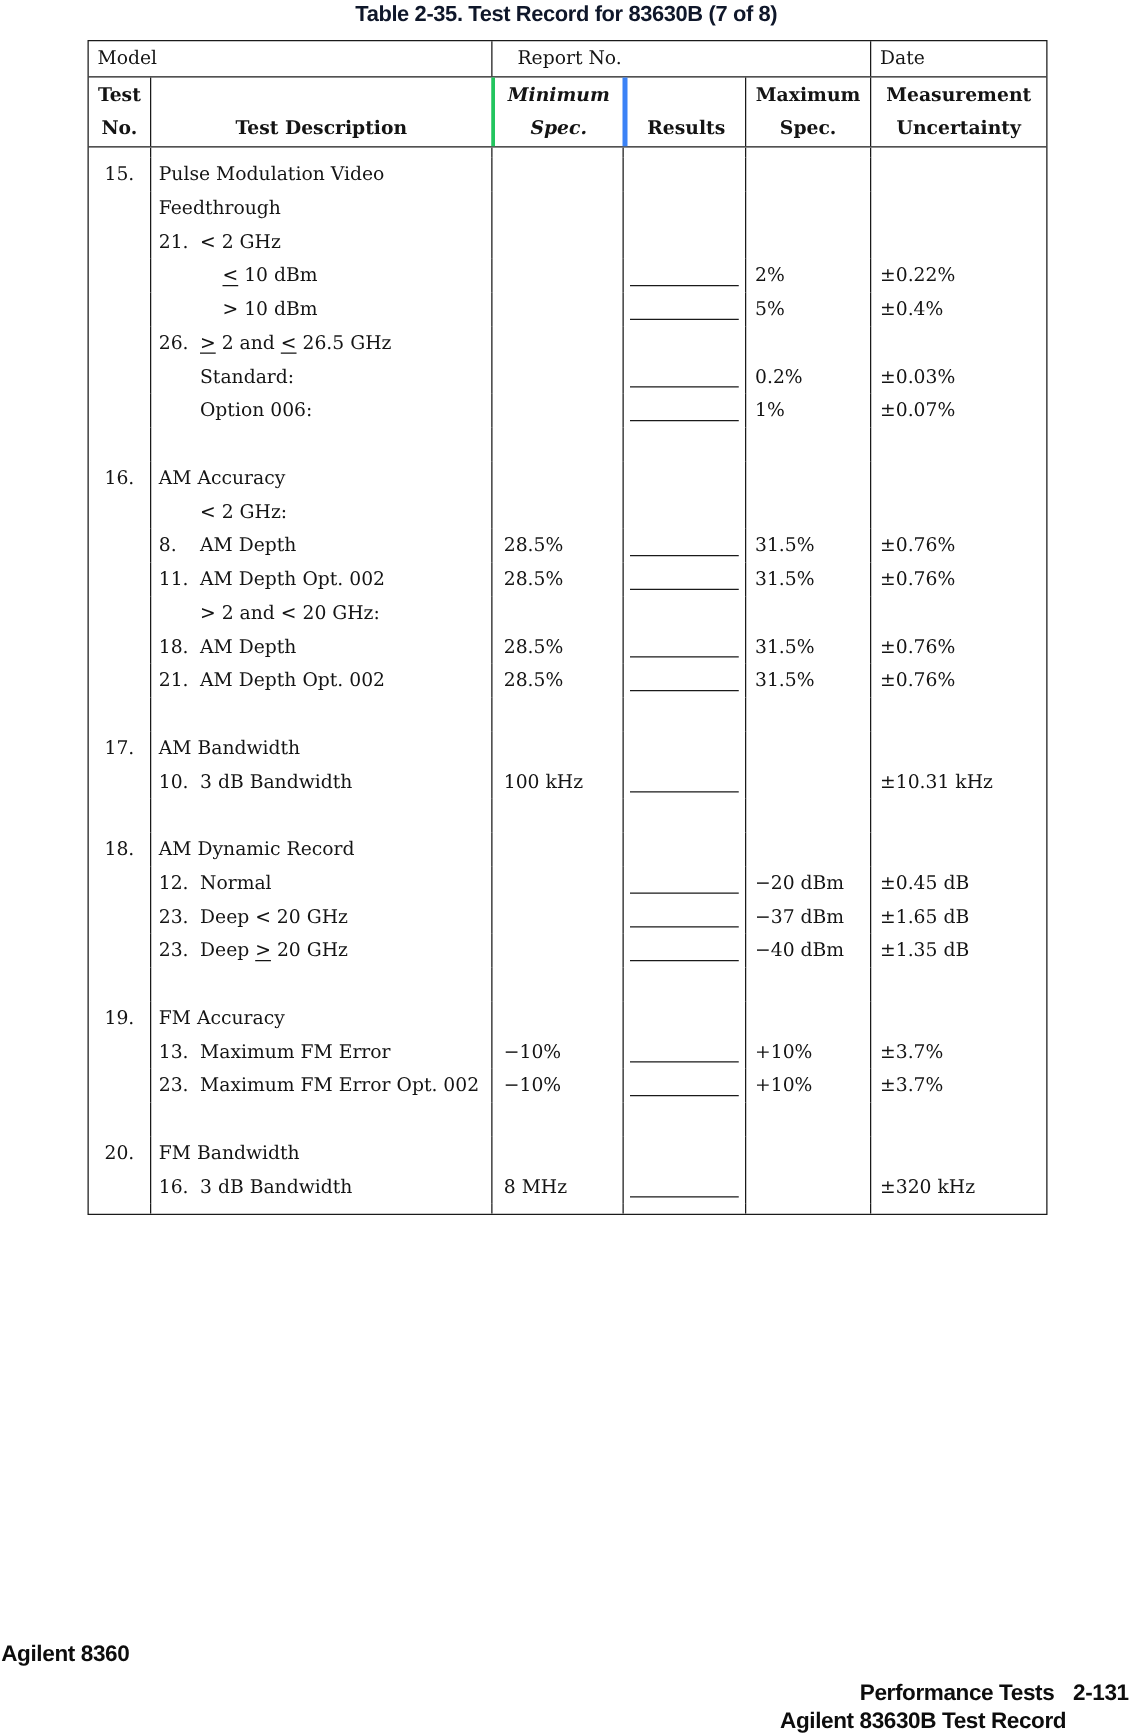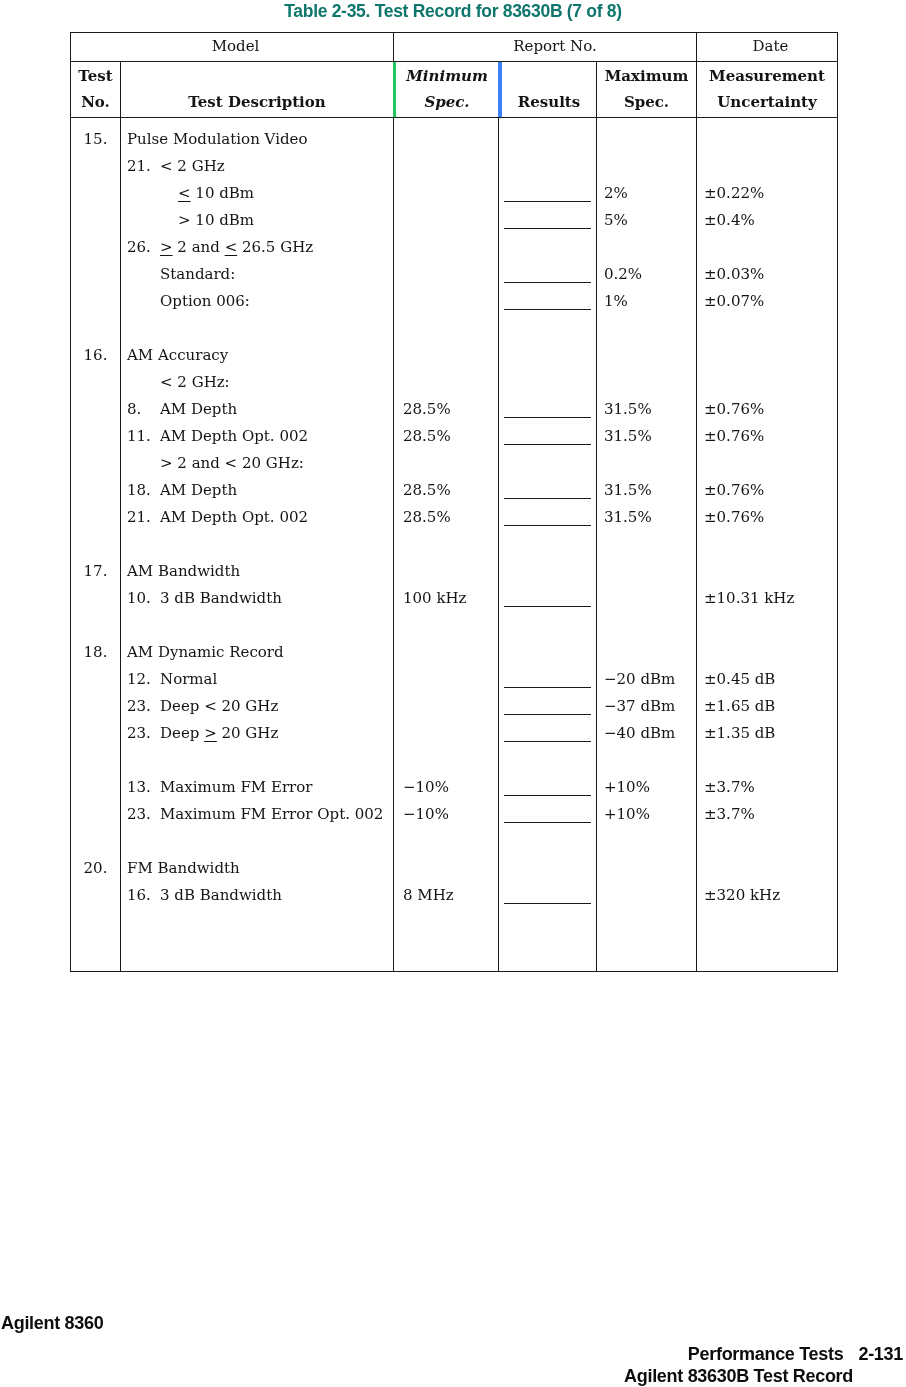--- a/index.html
+++ b/index.html
@@ -4,29 +4,29 @@
 <style>
   html,body{margin:0;padding:0;background:#fff;}
   .page{
     position:relative;width:906px;height:1387px;background:#ffffff;
     font-family:"DejaVu Serif",serif;color:#141414;overflow:hidden;
   }
   
   .title{
     position:absolute;top:1px;left:0;width:100%;text-align:center;
     font-family:"Liberation Sans",sans-serif;font-weight:bold;
-    font-size:17.5px;letter-spacing:-0.3px;color:#0f766e;
+    font-size:17.5px;letter-spacing:-0.3px;color:#0f172a;
   }
   
   .trec{
     position:absolute;left:70px;top:32px;width:768px;height:940px;
     border:1.6px solid #1a1a1a;box-sizing:border-box;
     display:flex;flex-direction:column;background:#fff;
   }
-  .meta-row{display:flex;flex:none;height:28px;border-bottom:1px solid #1a1a1a;font-size:15px;text-align:center;}
+  .meta-row{display:flex;flex:none;height:28px;border-bottom:1px solid #1a1a1a;font-size:15px;}
   .mcell{box-sizing:border-box;padding:4px 0 0 7px;white-space:nowrap;}
   .m1{width:322px;}
   .m2{width:303px;border-left:1px solid #1a1a1a;padding-left:20px;}
   .m3{flex:1;border-left:1px solid #1a1a1a;}
   .head-row{
     display:flex;flex:none;height:55px;border-bottom:1px solid #1a1a1a;
     font-weight:bold;font-size:15px;text-align:center;
   }
   .hcell{
     box-sizing:border-box;display:flex;flex-direction:column;
@@ -124,20 +124,28 @@
         <div class="brow">
           <div class="bc bc1">15.</div>
           <div class="bc bc2"><span>Pulse Modulation Video</span></div>
           <div class="bc bc3"></div>
           <div class="bc bc4"></div>
           <div class="bc bc5"></div>
           <div class="bc bc6"></div>
         </div>
         <div class="brow">
           <div class="bc bc1"></div>
+          <div class="bc bc2"><span>Feedthrough</span></div>
+          <div class="bc bc3"></div>
+          <div class="bc bc4"></div>
+          <div class="bc bc5"></div>
+          <div class="bc bc6"></div>
+        </div>
+        <div class="brow">
+          <div class="bc bc1"></div>
           <div class="bc bc2"><span class="num">21.</span><span>&lt; 2 GHz</span></div>
           <div class="bc bc3"></div>
           <div class="bc bc4"></div>
           <div class="bc bc5"></div>
           <div class="bc bc6"></div>
         </div>
         <div class="brow">
           <div class="bc bc1"></div>
           <div class="bc bc2 ind2"><span class="u">&lt;</span><span> 10 dBm</span></div>
           <div class="bc bc3"></div>
@@ -325,20 +333,28 @@
           <div class="bc bc3"></div>
           <div class="bc bc4">
             <div class="rline"></div>
           </div>
           <div class="bc bc5">−40 dBm</div>
           <div class="bc bc6">±1.35 dB</div>
         </div>
         <div class="brow">
           <div class="bc bc1"></div>
           <div class="bc bc2"></div>
+          <div class="bc bc3"></div>
+          <div class="bc bc4"></div>
+          <div class="bc bc5"></div>
+          <div class="bc bc6"></div>
+        </div>
+        <div class="brow">
+          <div class="bc bc1">19.</div>
+          <div class="bc bc2"><span>FM Accuracy</span></div>
           <div class="bc bc3"></div>
           <div class="bc bc4"></div>
           <div class="bc bc5"></div>
           <div class="bc bc6"></div>
         </div>
         <div class="brow">
           <div class="bc bc1"></div>
           <div class="bc bc2"><span class="num">13.</span><span>Maximum FM Error</span></div>
           <div class="bc bc3">−10%</div>
           <div class="bc bc4">

